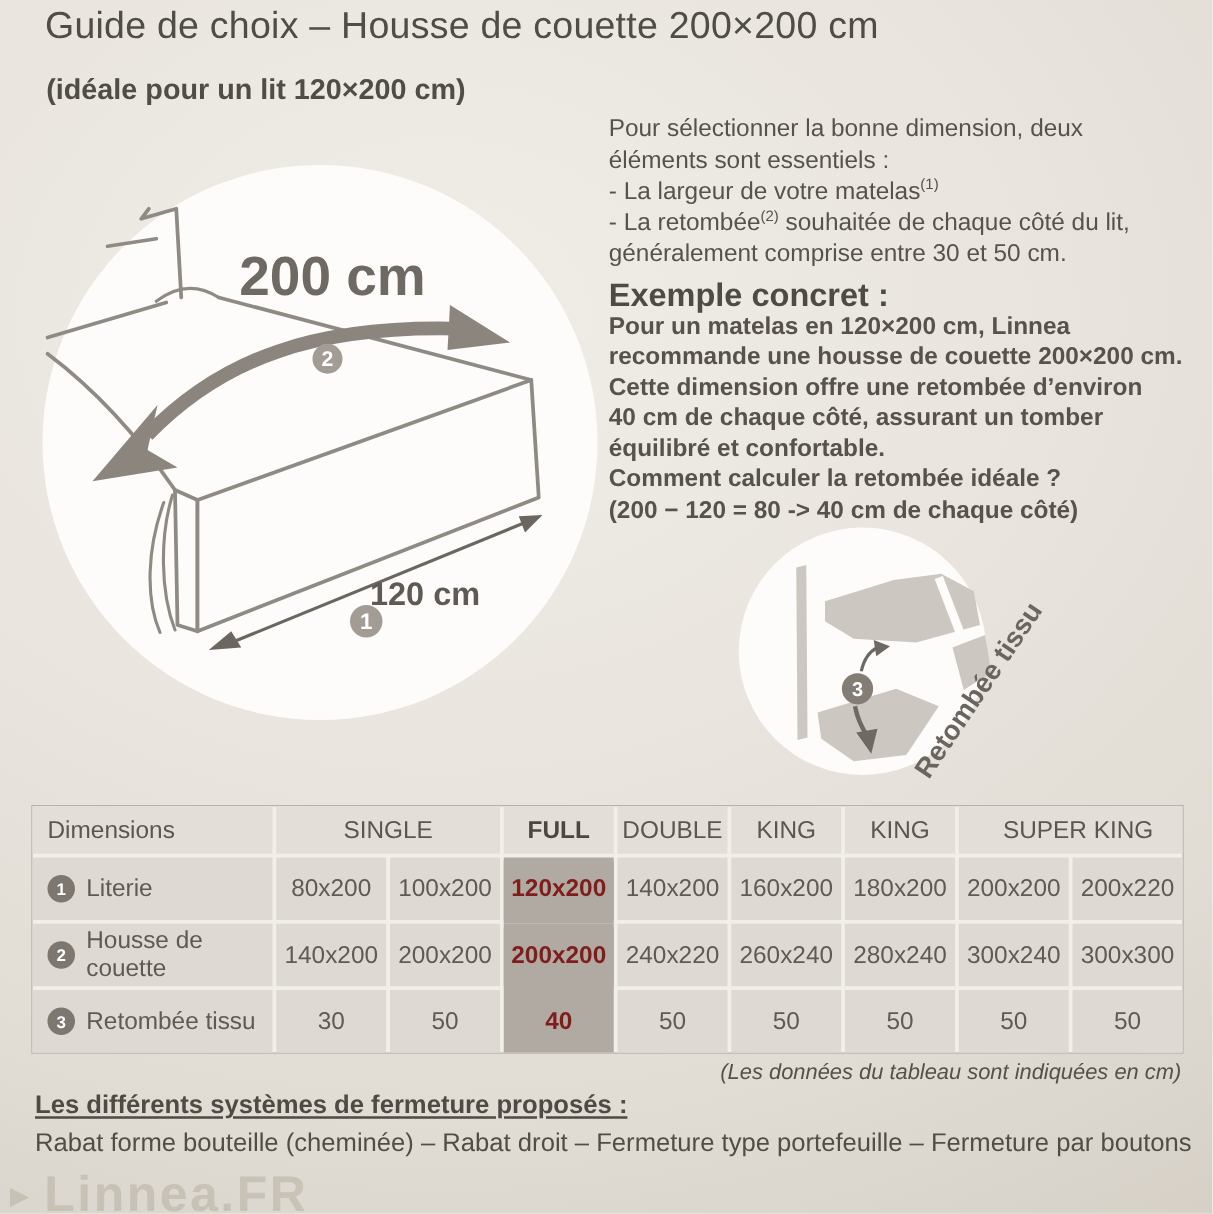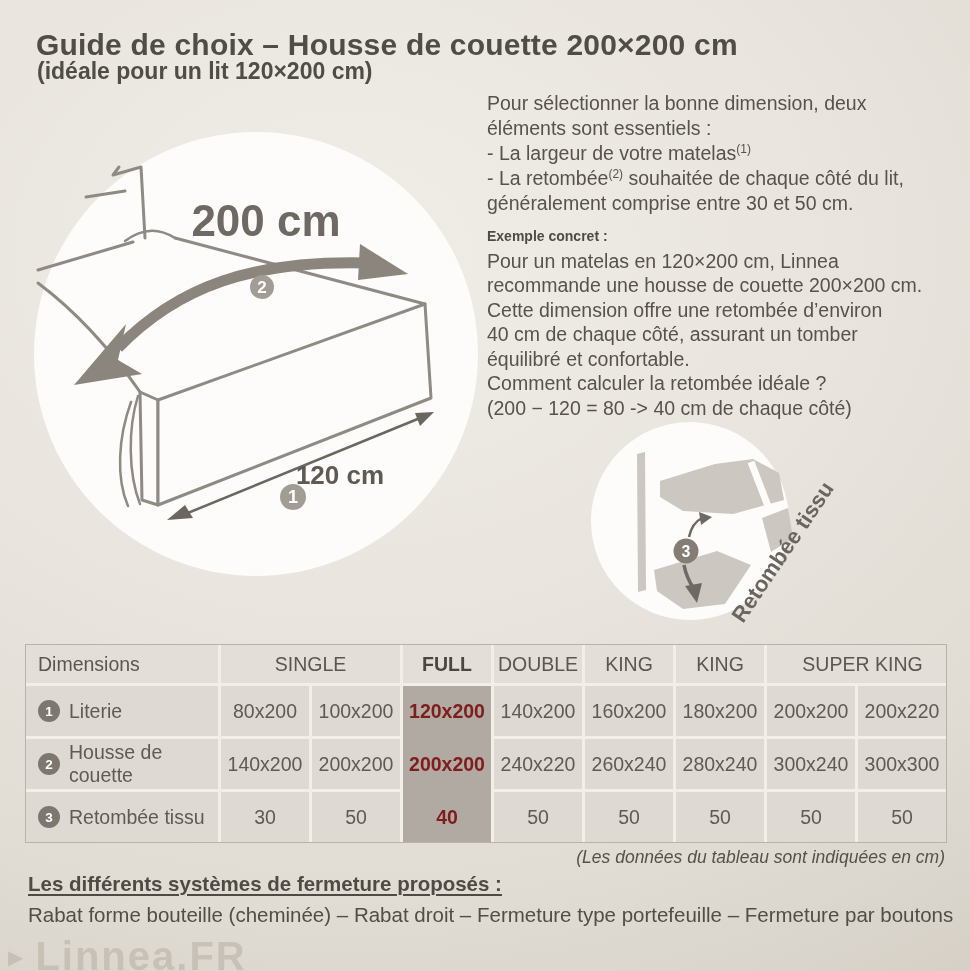--- a/index.html
+++ b/index.html
@@ -2,30 +2,30 @@
 <html><head>
 <meta charset="utf-8">
 <style>
   html,body{margin:0;padding:0;}
   .page{
     position:relative; width:970px; height:971px; overflow:hidden;
     background: radial-gradient(130% 100% at 36% 26%, #f0ede7 0%, #e9e5de 38%, #e0dbd3 68%, #d1cbc1 100%);
     font-family:"Liberation Sans","DejaVu Sans",sans-serif;
     color:#57524b;
   }
-  .title{position:absolute; left:36px; top:28px; margin:0; font-size:30px; font-weight:bold; color:#504c46; letter-spacing:.2px;}
+  .title{position:absolute; left:36px; top:4px; margin:0; font-size:30px; font-weight:normal; color:#504c46; letter-spacing:.2px;}
   .subtitle{position:absolute; left:36px; top:57px; margin:1px; font-size:23px; font-weight:bold; color:#504c46;}
 
   .intro{position:absolute; left:487px; top:91px; width:452px; font-size:19.5px; line-height:25px;}
   .intro p{margin:0;}
   sup{font-size:12px; line-height:0;}
 
   .example{position:absolute; left:487px; top:224px; width:462px; font-size:19.5px; line-height:24.5px;}
-  .example h3{margin:0; font-size:14px; font-weight:bold; color:#4e4a44;}
-  .prelines{white-space:pre-line;}
+  .example h3{margin:0; font-size:26px; font-weight:bold; color:#4e4a44;}
+  .prelines{white-space:pre-line;font-weight:bold;}
 
   .main-diagram{position:absolute; left:28px; top:128px;}
   .corner-diagram{position:absolute; left:565px; top:418px;}
 
   .table-wrap{position:absolute; left:25px; top:644px; width:920px; background:#f2efe9; border:1px solid #b7b2aa;}
   #size-table{display:grid; grid-template-columns:192px repeat(8,1fr); gap:3px;}
   .cell{display:flex; align-items:center; justify-content:center; background:#dedad3; height:50px; font-size:19.5px; color:#5f5a53;}
   .cell.header{background:#e3dfd8; height:38px; color:#5b564f;}
   .cell.label-cell{justify-content:flex-start; padding-left:12px; gap:9px;}
   .cell.hl{background:#b1aaa2; color:#7f1d1d; font-weight:bold; box-shadow:0 3px 0 0 #b1aaa2;}

